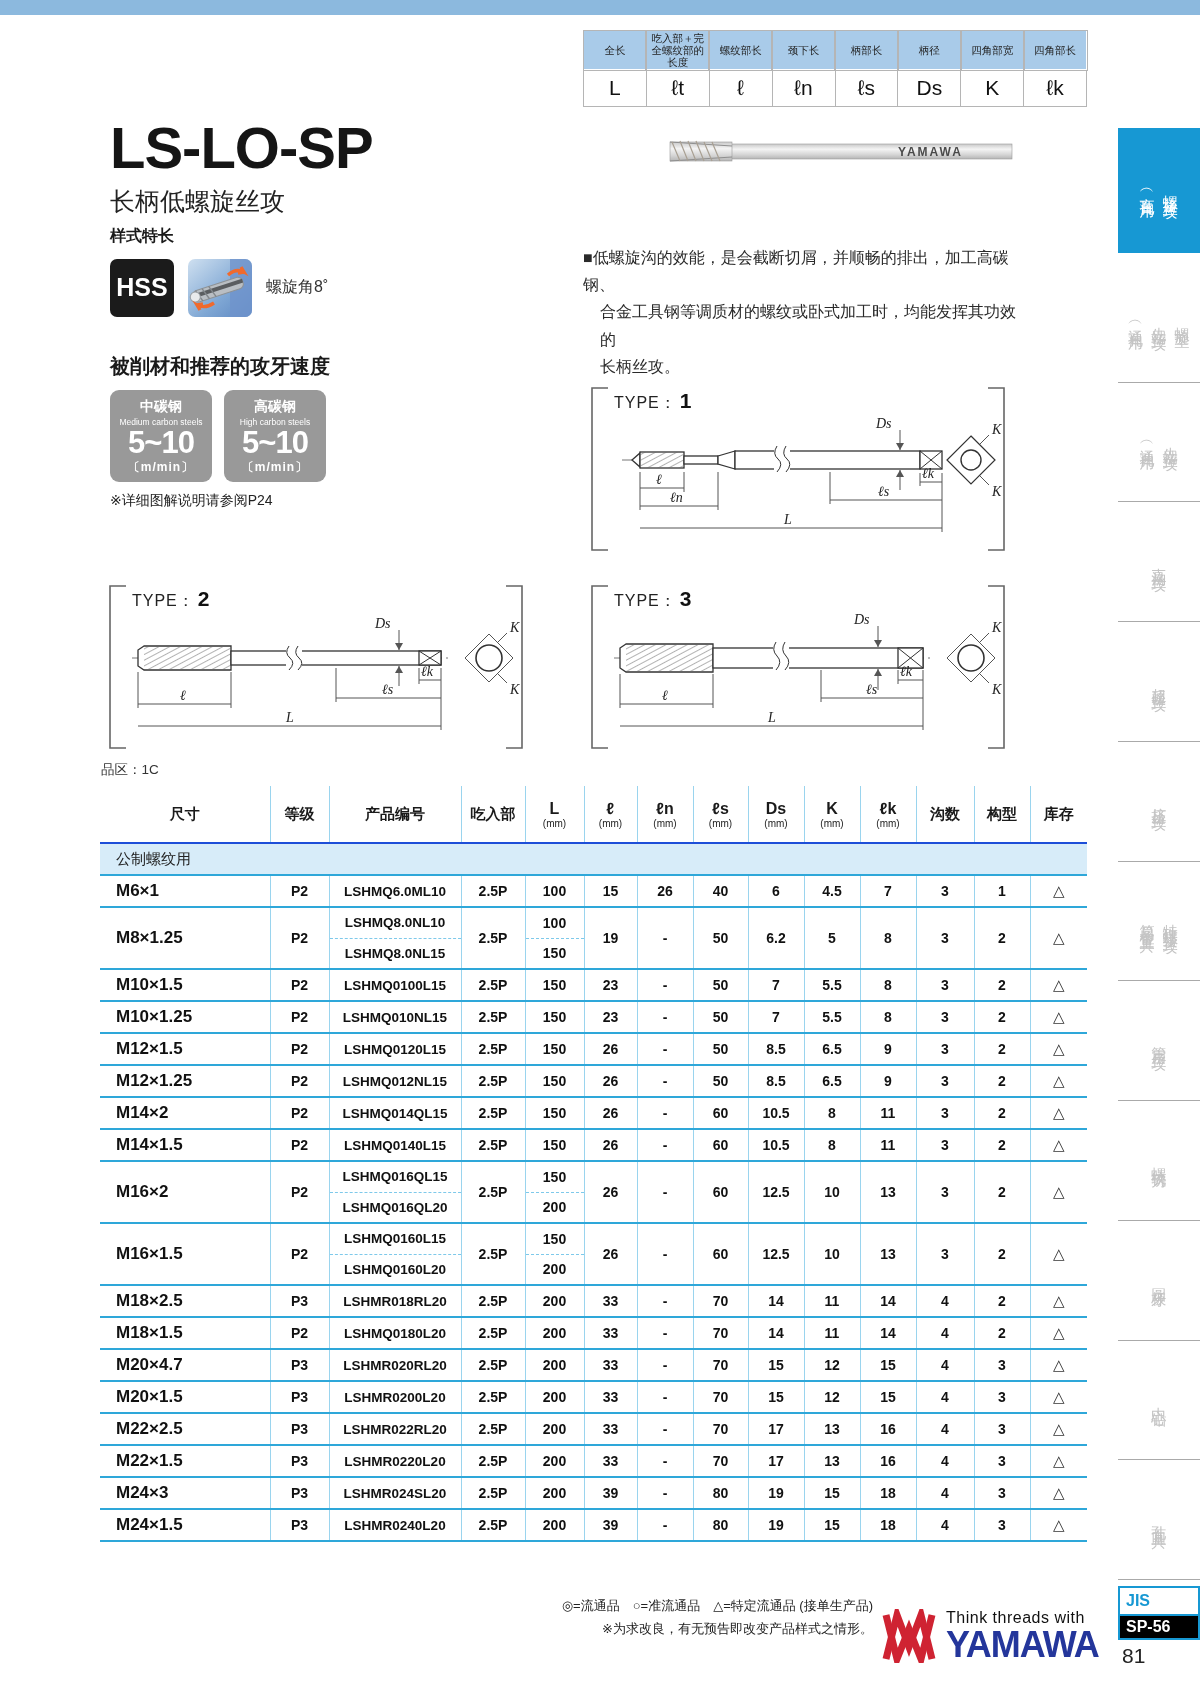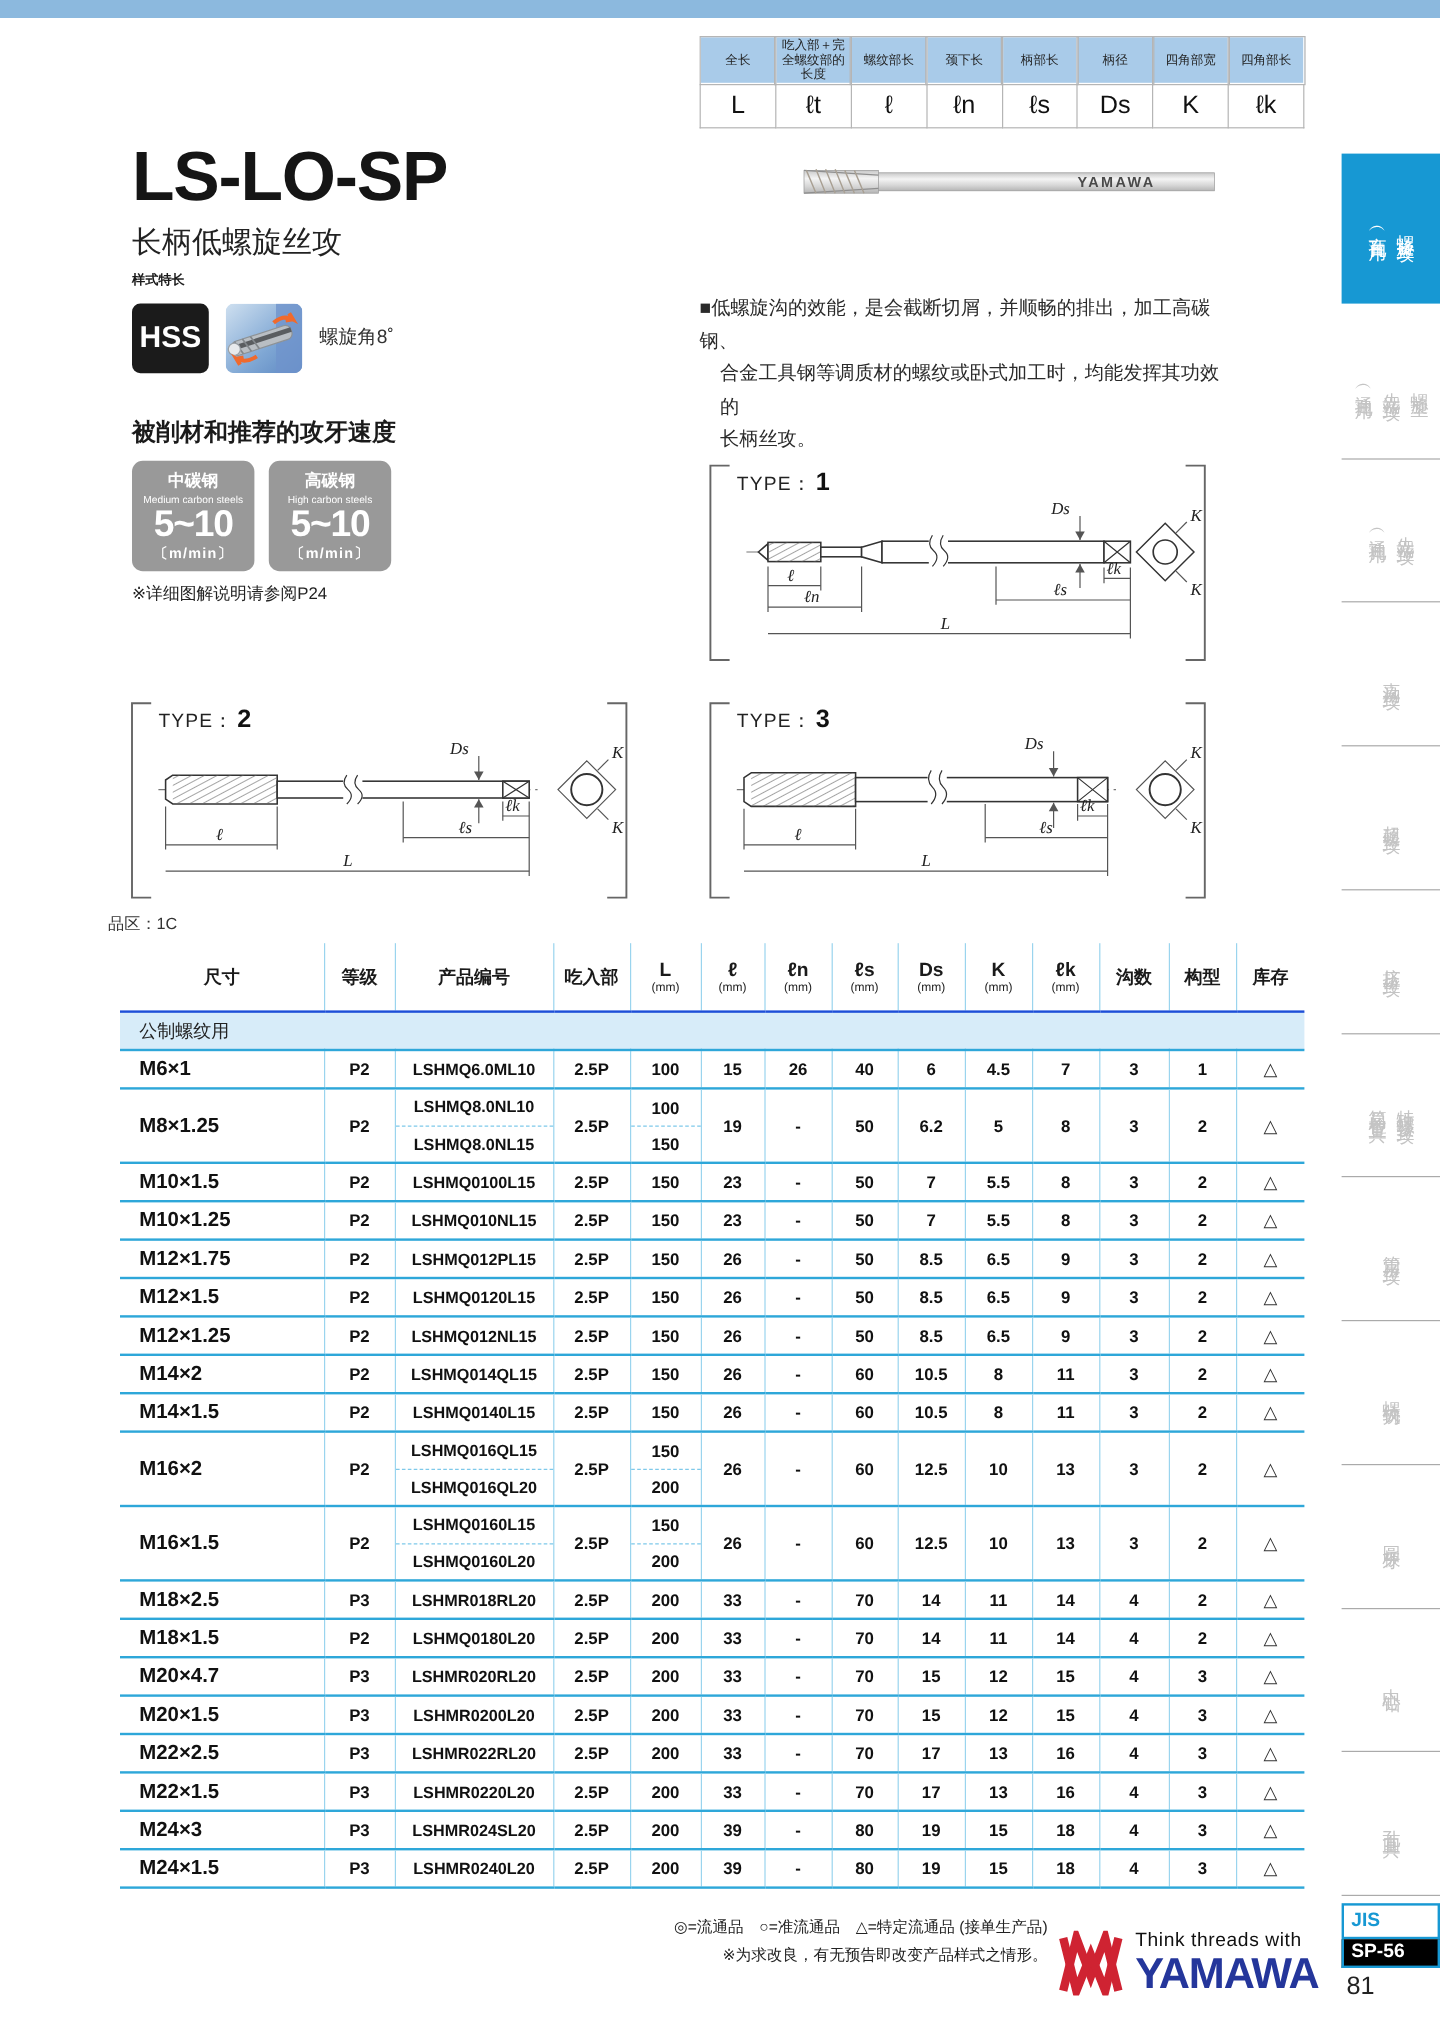--- a/index.html
+++ b/index.html
@@ -10,21 +10,21 @@
   
   .dims{position:absolute;left:583px;top:30px;width:504px;border-collapse:collapse;table-layout:fixed;}
   .dims td{border:1px solid #b5b5b5;text-align:center;}
   .dims .lab{background:#a9cbe9;height:30px;font-size:10.5px;color:#222;line-height:1.15;padding:1px 2px;border:1px solid #fff;outline:1px solid #b5b5b5;}
   .dims .sym{background:#fff;height:34px;font-size:21px;color:#111;}
 
   
   .titleblock{position:absolute;left:110px;top:118px;width:430px;}
   .h1{font-size:58px;font-weight:700;letter-spacing:-1px;line-height:1.05;color:#151515;}
   .subtitle{font-size:25px;margin-top:6px;color:#222;}
-  .stylenote{font-size:11px;font-weight:700;margin-top:8px;}
+  .stylenote{font-size:16px;font-weight:700;margin-top:8px;}
   .iconrow{display:flex;align-items:center;gap:14px;margin-top:12px;}
   .hss{width:64px;height:58px;background:#1b1b1b;border-radius:7px;color:#fff;
        display:flex;align-items:center;justify-content:center;font-size:25px;font-weight:700;}
   .helix{width:64px;height:58px;border-radius:7px;overflow:hidden;}
   .helixlabel{font-size:16px;color:#333;}
   .speedtitle{font-size:20px;font-weight:700;margin-top:36px;}
   .speedrow{display:flex;gap:12px;margin-top:10px;}
   .speedbox{width:102px;height:92px;background:#999;border-radius:9px;color:#fff;text-align:center;padding-top:8px;box-sizing:border-box;}
   .speedbox .cn{font-size:14px;font-weight:700;}
   .speedbox .en{font-size:8.5px;margin-top:1px;}
@@ -33,21 +33,21 @@
   .speednote{font-size:14px;margin-top:10px;color:#222;}
 
   .photo{position:absolute;left:650px;top:126px;}
   .desc{position:absolute;left:583px;top:244px;width:436px;font-size:16px;line-height:1.7;color:#2a2a2a;}
   .desc div:nth-child(n+2){padding-left:17px;}
 
   .diagram{position:absolute;}
   .d1{left:578px;top:374px;}
   .d2{left:96px;top:572px;}
   .d3{left:578px;top:572px;}
-  .pinqu{position:absolute;left:90px;top:761px;font-size:13.5px;color:#333;}
+  .pinqu{position:absolute;left:101px;top:761px;font-size:13.5px;color:#333;}
 
   
   .maintbl{position:absolute;left:100px;top:786px;width:987px;border-collapse:collapse;table-layout:fixed;}
   .maintbl th{border-left:1px solid #9ad4ee;border-bottom:2px solid #1d4ed8;height:56px;vertical-align:middle;padding:0;}
   .maintbl th:first-child,.maintbl td:first-child{border-left:none;}
   .maintbl th .sym{font-size:16px;font-weight:700;}
   .maintbl th .cnh{font-size:15px;font-weight:700;}
   .maintbl th .mm{font-size:10px;font-weight:400;color:#222;}
   .maintbl td{border-left:1px solid #9ad4ee;border-bottom:2px solid #2ea7d9;text-align:center;
               vertical-align:middle;font-size:14px;font-weight:600;color:#111;padding:0;height:30px;}
@@ -500,44 +500,20 @@
           <td>-</td>
           <td>50</td>
           <td>7</td>
           <td>5.5</td>
           <td>8</td>
           <td>3</td>
           <td>2</td>
           <td class="stock">△</td>
         </tr>
         <tr>
-          <td class="size">M12×1.75</td>
-          <td>P2</td>
-          <td class="code">
-            <div class="split">
-              <div class="part">LSHMQ012PL15</div>
-            </div>
-          </td>
-          <td>2.5P</td>
-          <td>
-            <div class="split">
-              <div class="part">150</div>
-            </div>
-          </td>
-          <td>26</td>
-          <td>-</td>
-          <td>50</td>
-          <td>8.5</td>
-          <td>6.5</td>
-          <td>9</td>
-          <td>3</td>
-          <td>2</td>
-          <td class="stock">△</td>
-        </tr>
-        <tr>
           <td class="size">M12×1.5</td>
           <td>P2</td>
           <td class="code">
             <div class="split">
               <div class="part">LSHMQ0120L15</div>
             </div>
           </td>
           <td>2.5P</td>
           <td>
             <div class="split">

